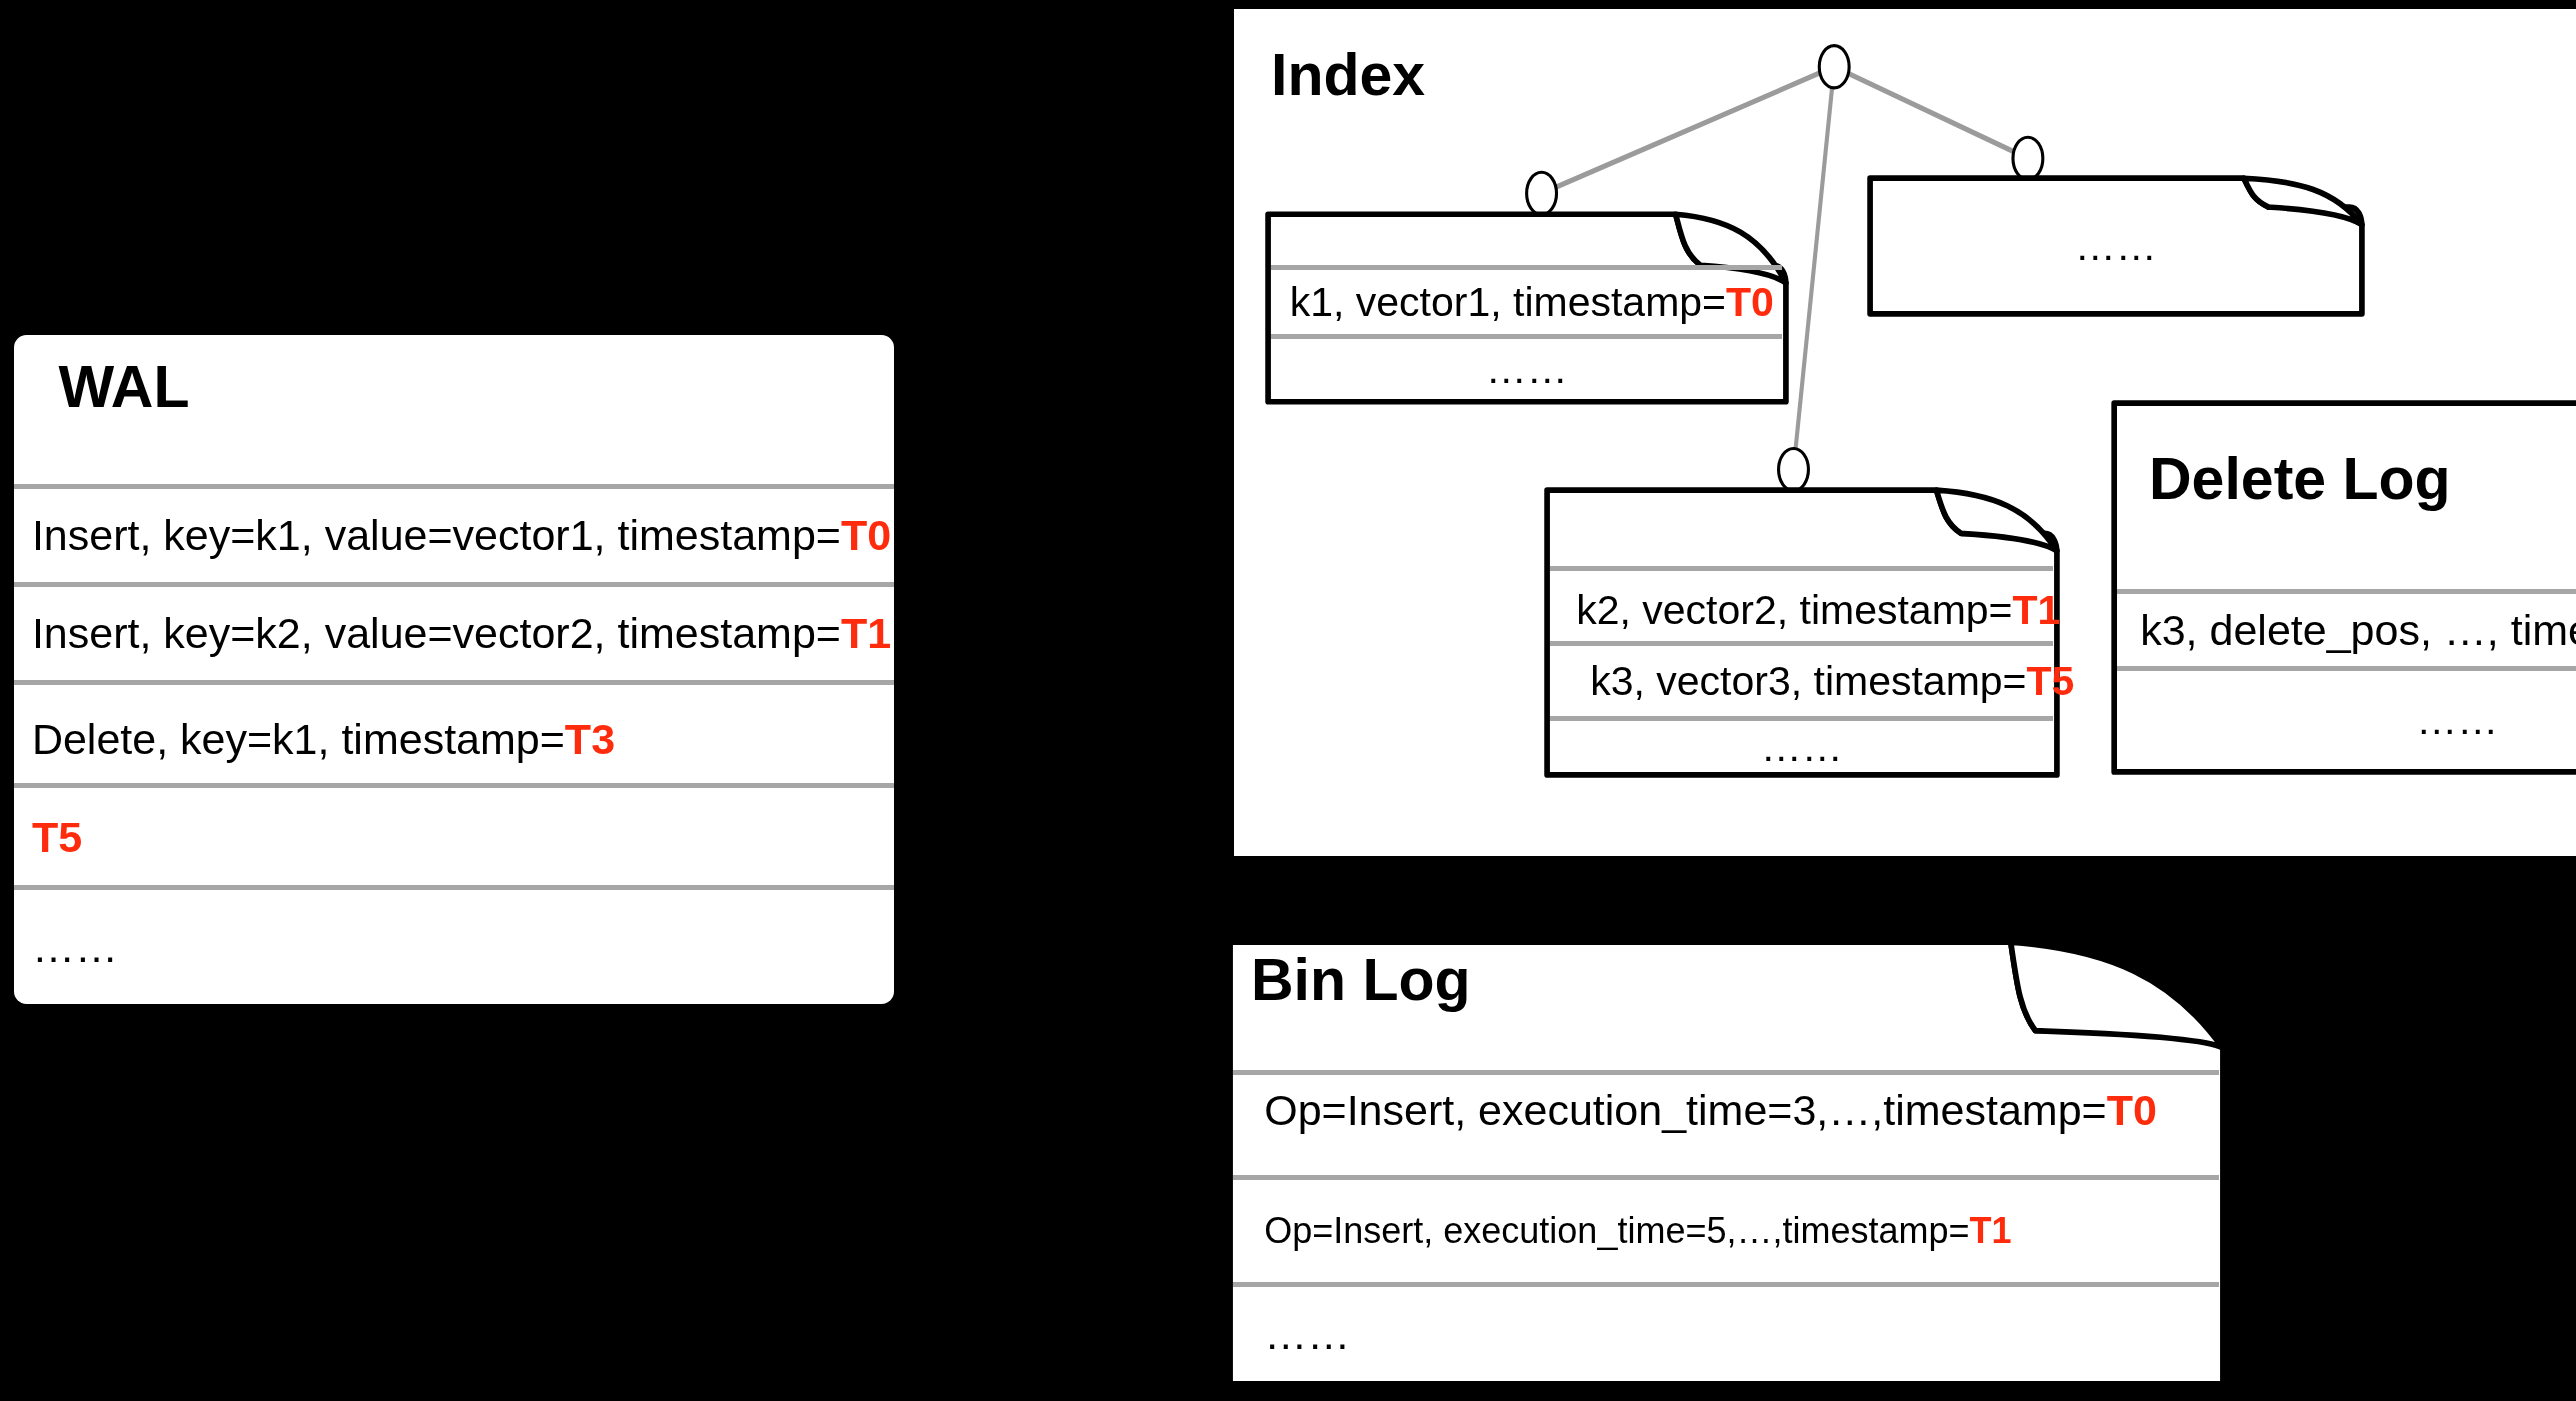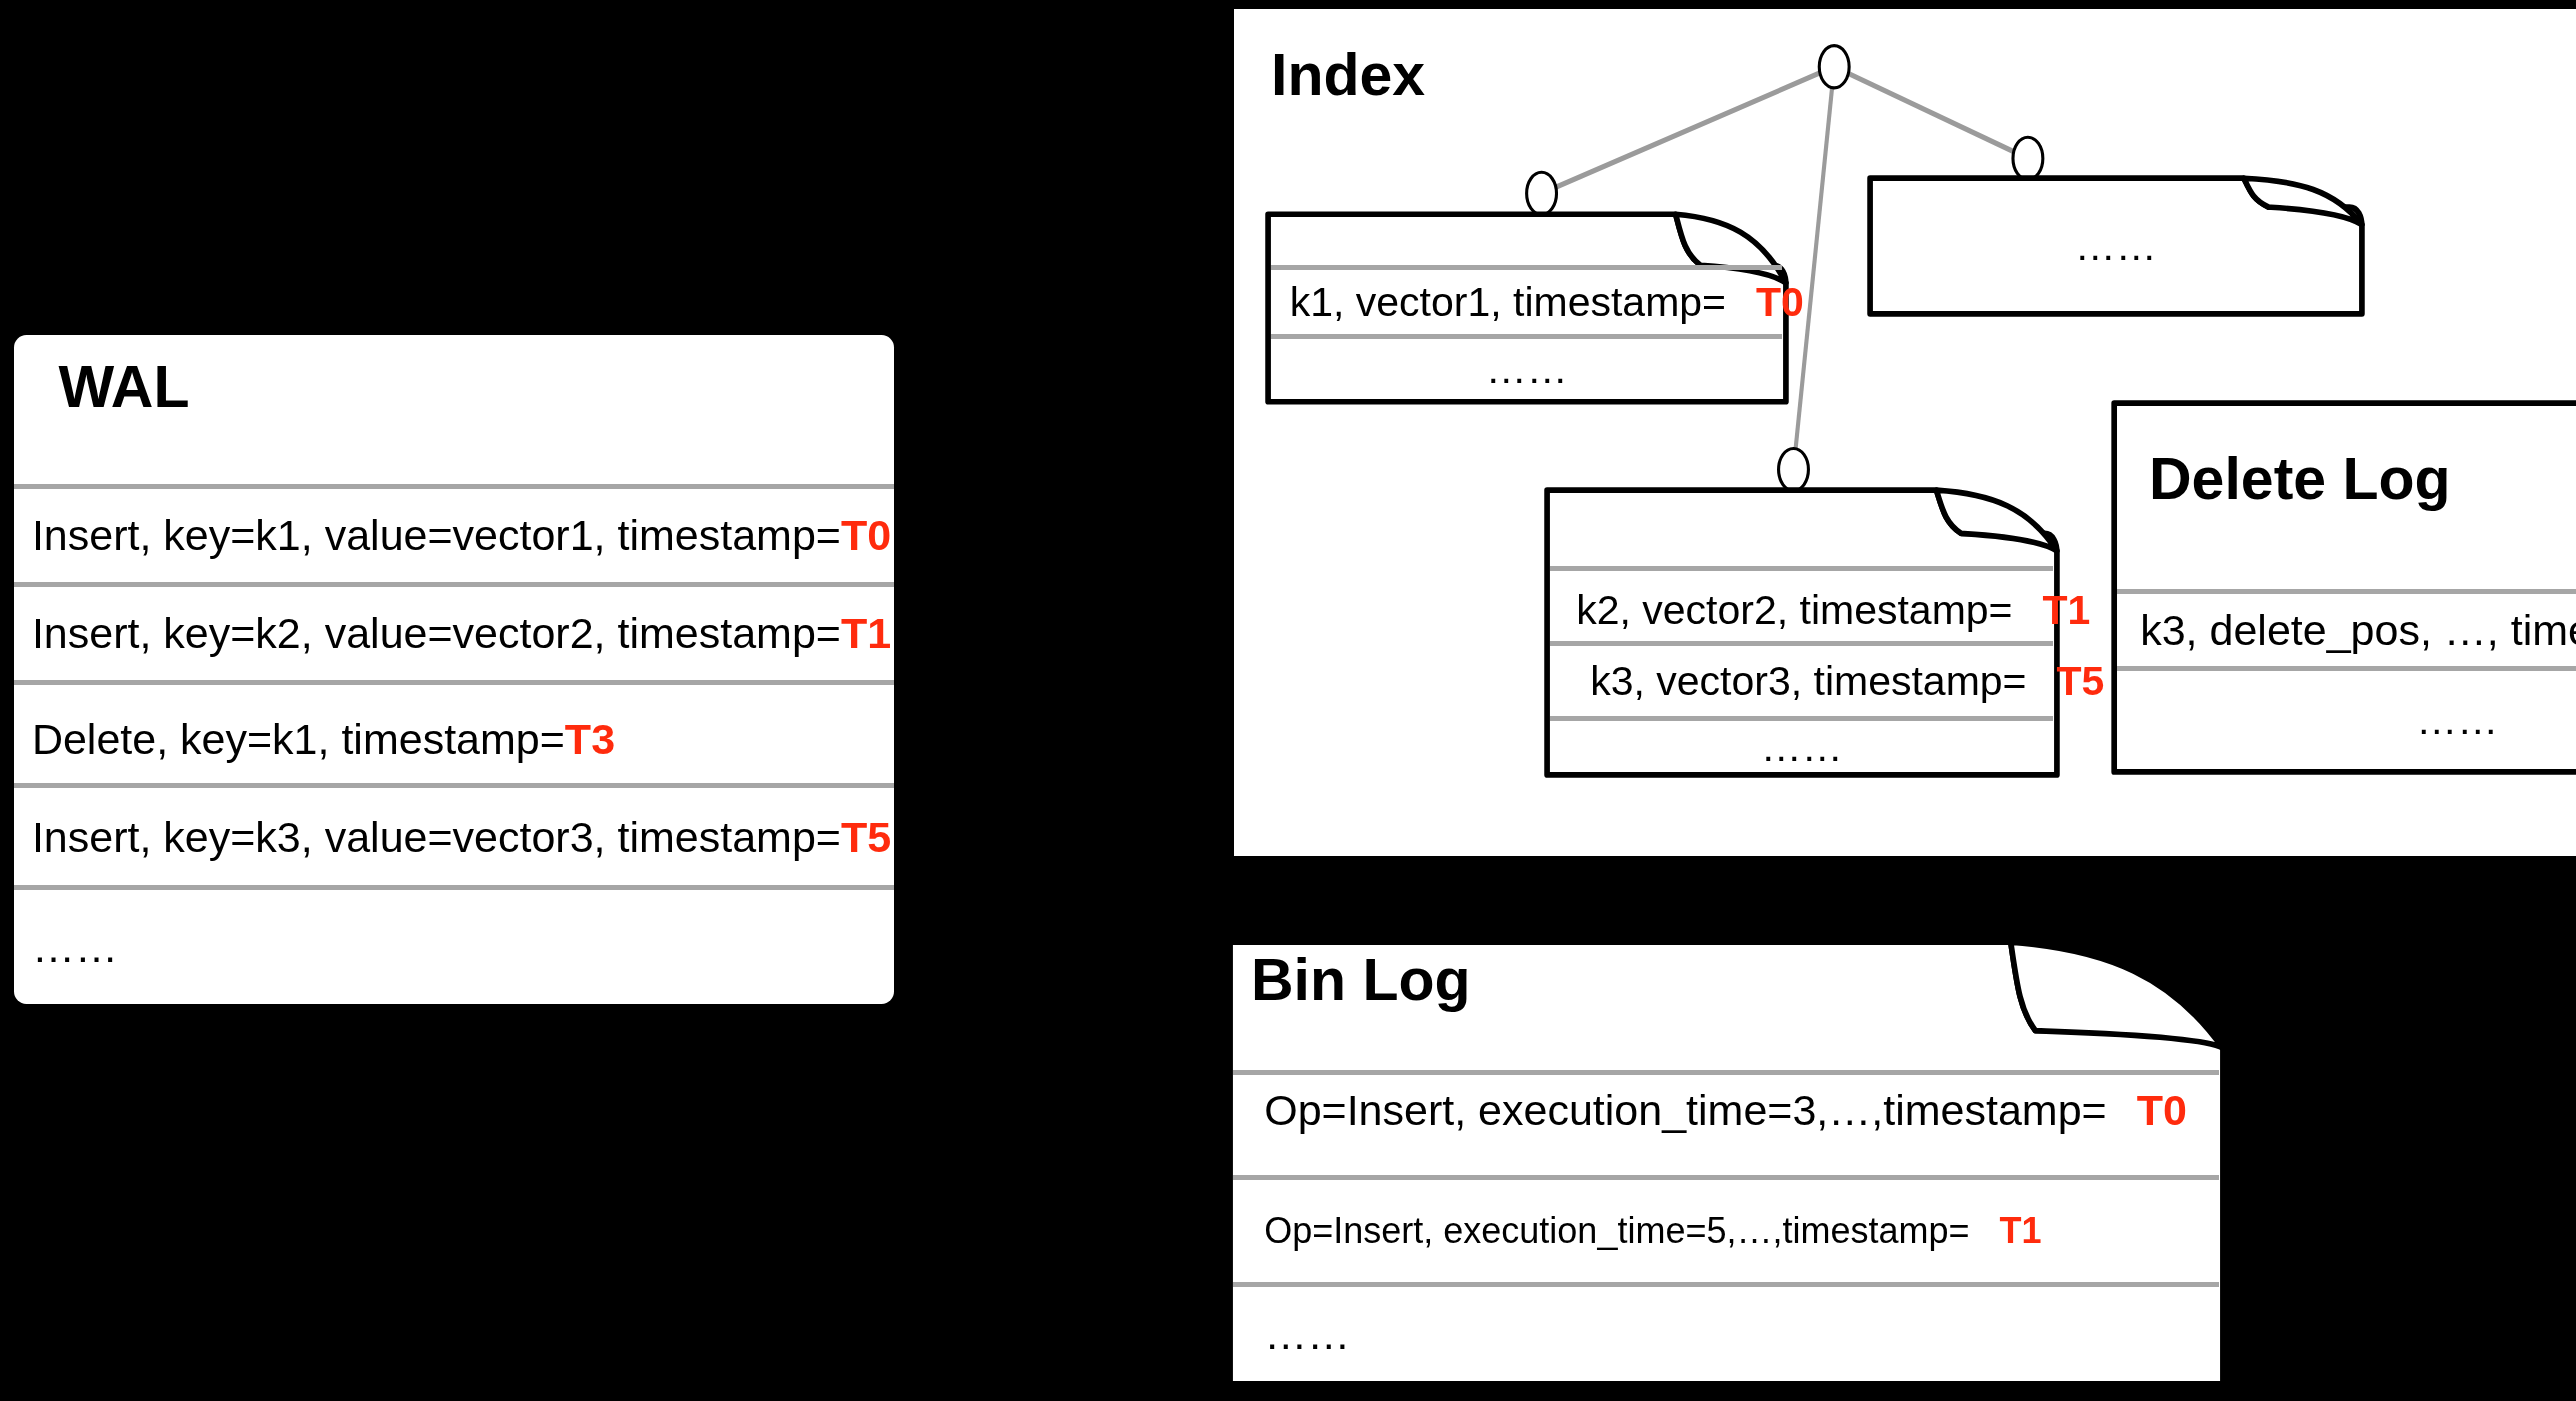--- a/index.html
+++ b/index.html
@@ -34,21 +34,21 @@
   
   .panel{position:absolute;left:1234px;top:9.3px;width:1577px;height:847px;
          background:var(--paper);}
   .panel .block-title{left:37px;top:24px;margin-top:13px;}
   .tree{position:absolute;left:0;top:0;z-index:1;}
   
   .file{position:absolute;z-index:2;}
   .file svg.outline{position:absolute;left:0;top:0;z-index:0;}
   .frow{position:absolute;left:6.2px;right:6.7px;display:flex;align-items:center;
         font-size:41px;box-sizing:border-box;white-space:nowrap;z-index:2;}
-  .frow.sep{border-top:5.7px solid var(--divider);gap:30px;}
+  .frow.sep{border-top:5.7px solid var(--divider);}
   .frow.center{justify-content:center;}
   .file .block-title{z-index:2;}
   
   .file1{left:31px;top:202px;width:524px;height:194px;}
   .f1r1{top:54px;height:70px;padding-left:18.5px;}
   .f1r2{top:123px;bottom:5.2px;}
   .file2{left:310px;top:478px;width:516px;height:291px;}
   .f2r1{top:79px;height:84px;padding-left:26px;}
   .f2r2{top:154px;height:75px;padding-left:40px;}
   .f2r3{top:229px;bottom:5.2px;}
@@ -76,21 +76,20 @@
   </div>
   <div class="wrow wr2">
     <span>Insert, key=k2, value=vector2, timestamp=</span>
       <span class="ts">T1</span>
   </div>
   <div class="wrow wr3">
     <span>Delete, key=k1, timestamp=</span>
       <span class="ts">T3</span>
   </div>
   <div class="wrow wr4">
-    <span>Insert, key=k3, value=vector3, timestamp=</span>
       <span class="ts">T5</span>
   </div>
   <div class="wrow wr5">
     <span>……</span>
   </div>
 </section>
 
 <section class="panel">
   <div class="block-title">Index</div>
 

